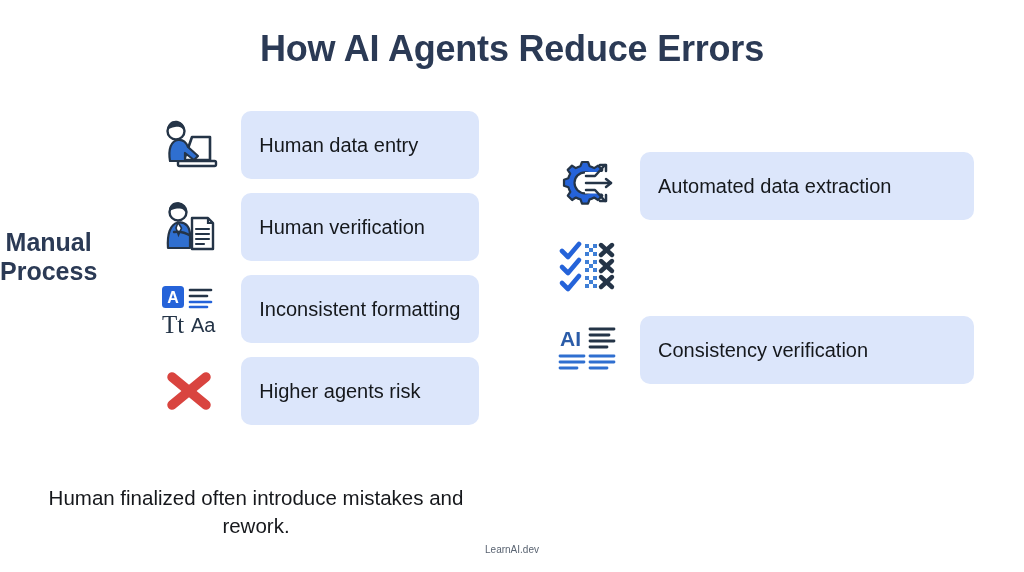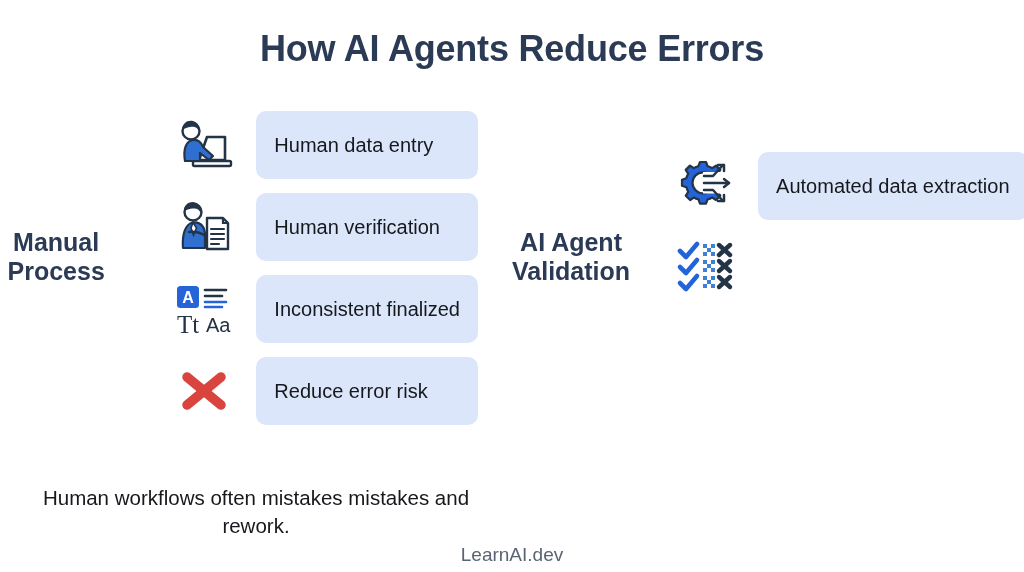--- a/index.html
+++ b/index.html
@@ -104,21 +104,21 @@
     color: #16181c;
     padding: 0 42px;
   }
 
   .footer {
     position: absolute;
     top: 544px;
     left: 0;
     width: 1024px;
     text-align: center;
-    font-size: 19px;
+    font-size: 10px;
     color: #5a6472;
   }
 
   svg { display: block; }
 </style>
 </head>
 <body>
 
 <div class="slide">
 
@@ -187,40 +187,39 @@
                 <line x1="32" y1="15" x2="49" y2="15" stroke="#243447" stroke-width="2.6"></line>
                 <line x1="32" y1="21" x2="53" y2="21" stroke="#2563d9" stroke-width="2.6"></line>
                 <line x1="32" y1="26" x2="49" y2="26" stroke="#2563d9" stroke-width="2.6"></line>
               </g>
 
               <text x="4" y="52" font-family="'Liberation Serif', serif" font-size="25" fill="#243447">Tt</text>
 
               <text x="33" y="51" font-family="'Liberation Sans', sans-serif" font-size="20" fill="#243447">Aa</text>
             </svg>
           </div>
-          <div class="pill">Inconsistent finalized</div>
+          <div class="pill">Inconsistent formatting</div>
         </div>
 
         <div class="row">
           <div class="icon-slot">
             <svg width="56" height="52" viewBox="0 0 56 52">
               <g stroke="#d9443f" stroke-width="9.5" stroke-linecap="round">
                 <line x1="11" y1="12" x2="45" y2="40"></line>
                 <line x1="45" y1="12" x2="11" y2="40"></line>
               </g>
             </svg>
           </div>
-          <div class="pill">Reduce error risk</div>
+          <div class="pill">Higher agents risk</div>
         </div>
 
       </div>
     </div>
 
     <div class="column col-right">
-      <div class="col-head">AI Agent Validation</div>
 
       <div class="rows">
 
         <div class="row">
           <div class="icon-slot">
             <svg width="60" height="56" viewBox="0 0 60 56">
 
               <path d="M24 4 h6 l1.6 4.2 a18 18 0 0 1 4.6 1.9 L40 7.6 l4.3 4.3 -2.5 3.8 a18 18 0 0 1 1.9 4.6 L48 21.8 v6 l-4.3 1.5 a18 18 0 0 1 -1.9 4.6 l2.5 3.8 -4.3 4.3 -3.8 -2.5 a18 18 0 0 1 -4.6 1.9 L30 45.7 h-6 l-1.5 -4.3 a18 18 0 0 1 -4.6 -1.9 l-3.8 2.5 -4.3 -4.3 2.5 -3.8 a18 18 0 0 1 -1.9 -4.6 L6 27.8 v-6 l4.3 -1.5 a18 18 0 0 1 1.9 -4.6 L9.7 11.9 14 7.6 l3.8 2.5 a18 18 0 0 1 4.6 -1.9 Z" fill="#2563d9" stroke="#243447" stroke-width="2.2" stroke-linejoin="round"></path>
               <circle cx="27" cy="24.8" r="10.5" fill="#ffffff" stroke="#243447" stroke-width="2.2"></circle>
               <rect x="27" y="14" width="24" height="21.5" fill="#ffffff"></rect>
@@ -269,26 +268,46 @@
                 <line x1="44" y1="21" x2="55" y2="31"></line>
                   <line x1="55" y1="21" x2="44" y2="31"></line>
                 <line x1="44" y1="37" x2="55" y2="47"></line>
                   <line x1="55" y1="37" x2="44" y2="47"></line>
               </g>
             </svg>
           </div>
         </div>
 
         <div class="row">
+          <div class="icon-slot">
+            <svg width="62" height="52" viewBox="0 0 62 52">
+              <text x="3" y="22" font-family="'Liberation Sans', sans-serif" font-size="21" font-weight="bold" fill="#2b5ca8">AI</text>
+              <g stroke="#243447" stroke-width="2.8" stroke-linecap="round">
+                <line x1="33" y1="5" x2="57" y2="5"></line>
+                <line x1="33" y1="11" x2="52" y2="11"></line>
+                <line x1="33" y1="17" x2="57" y2="17"></line>
+                <line x1="33" y1="23" x2="50" y2="23"></line>
+              </g>
+              <g stroke="#2f6fd0" stroke-width="2.8" stroke-linecap="round">
+                <line x1="3" y1="32" x2="27" y2="32"></line>
+                <line x1="3" y1="38" x2="27" y2="38"></line>
+                <line x1="3" y1="44" x2="20" y2="44"></line>
+                <line x1="33" y1="32" x2="57" y2="32"></line>
+                <line x1="33" y1="38" x2="57" y2="38"></line>
+                <line x1="33" y1="44" x2="50" y2="44"></line>
+              </g>
+            </svg>
+          </div>
+          <div class="pill">Consistency verification</div>
         </div>
 
 
       </div>
     </div>
   </div>
 
   <div class="captions">
-    <div class="caption">Human workflows often mistakes mistakes and rework.</div>
+    <div class="caption">Human finalized often introduce mistakes and rework.</div>
   </div>
 
   <div class="footer">LearnAI.dev</div>
 
 </div>
 
 </body></html>

